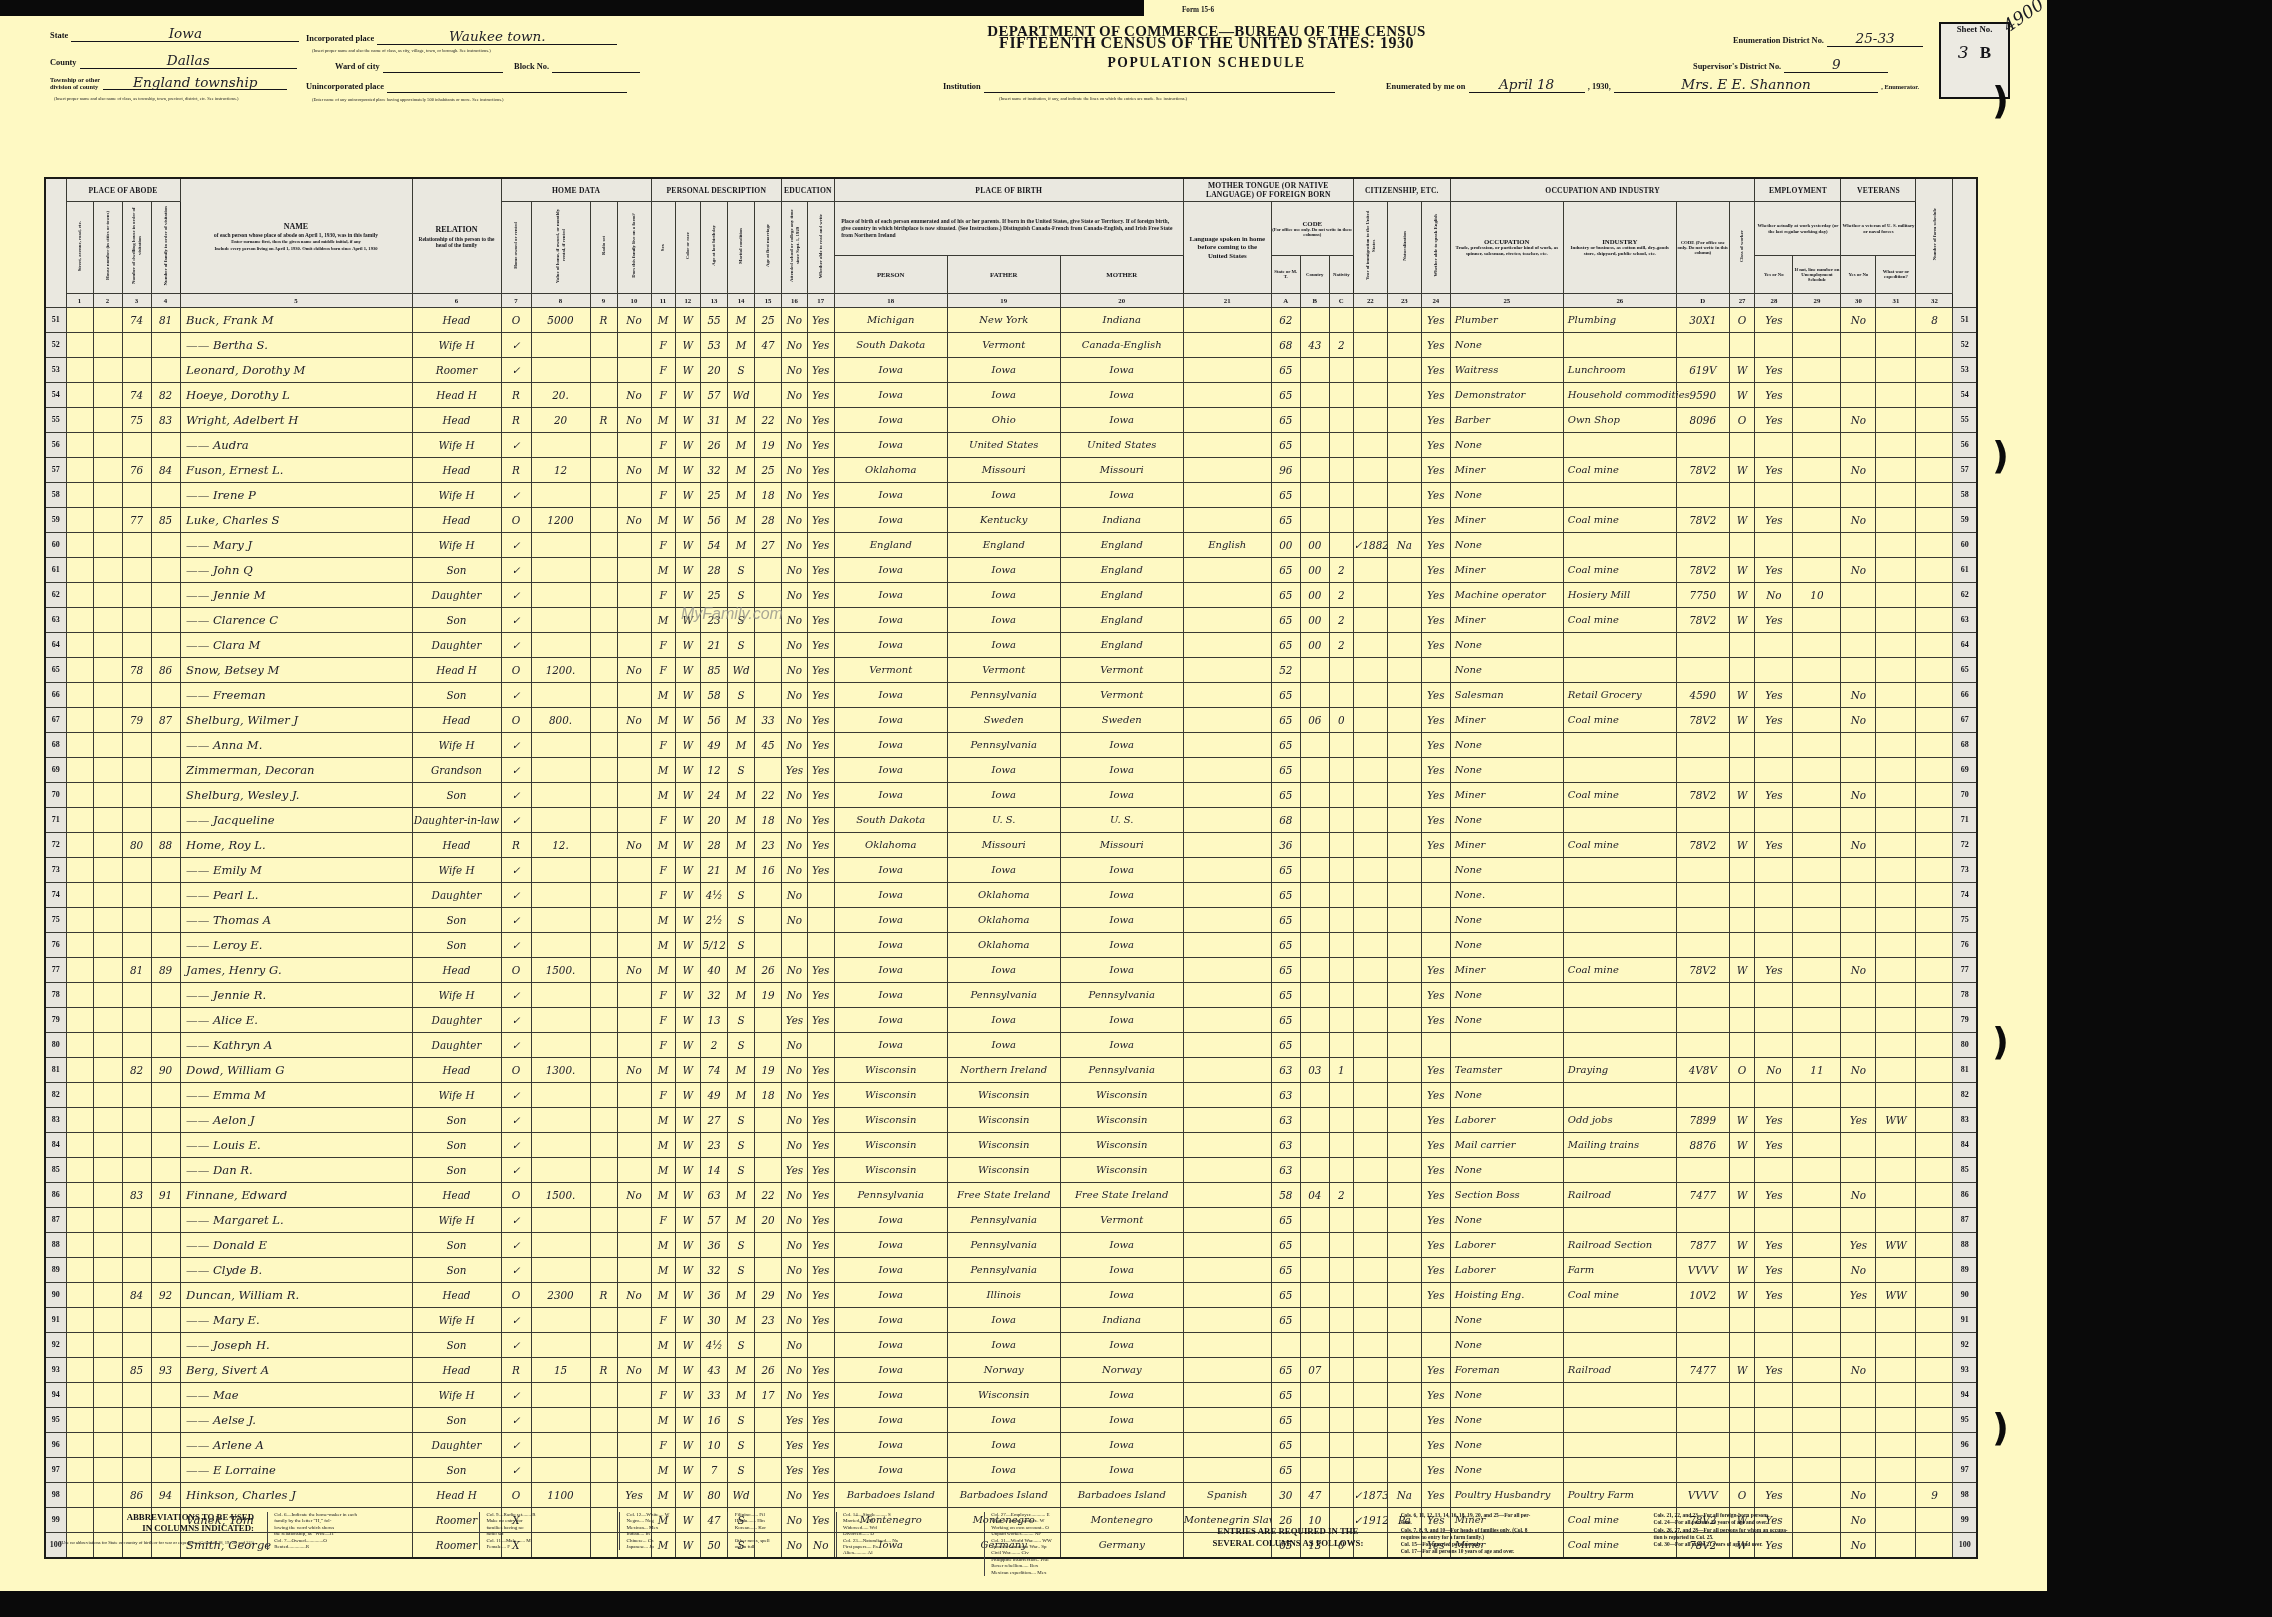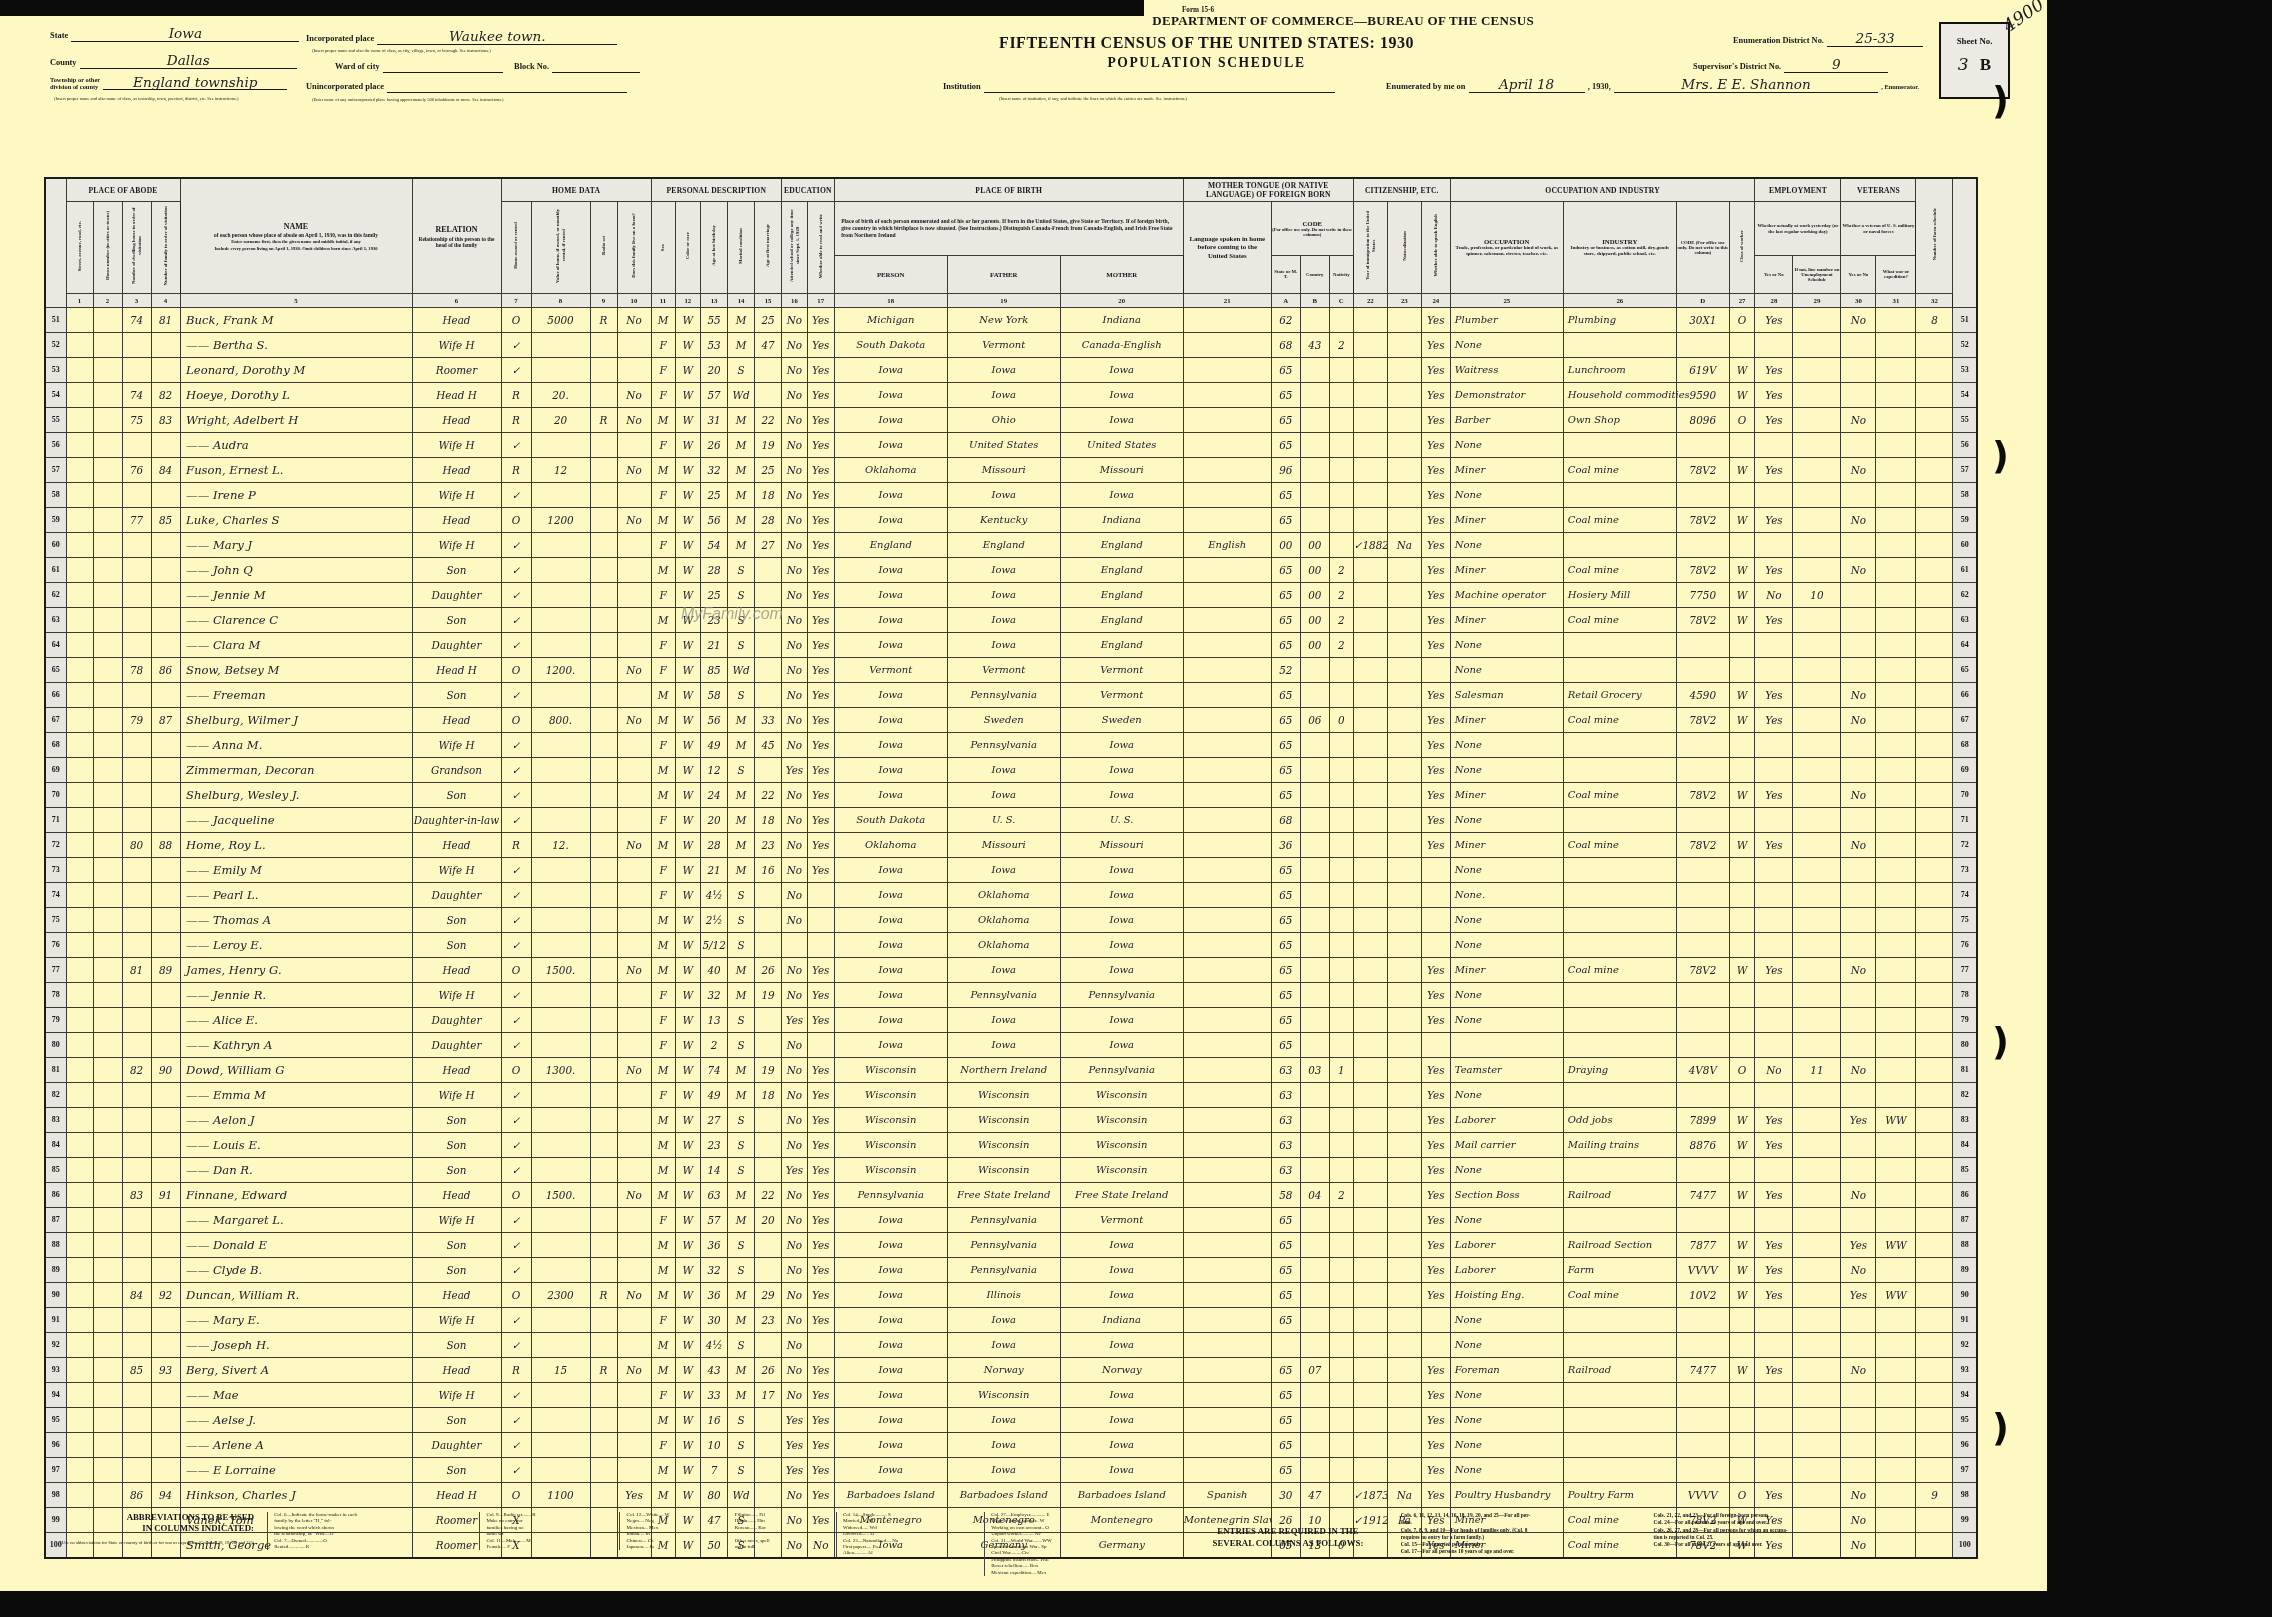--- a/index.html
+++ b/index.html
@@ -4,30 +4,30 @@
 <style>
   html,body{margin:0;padding:0;}
   body{width:2273px;height:1618px;position:relative;background:#070707;font-family:"Liberation Serif",serif;color:#15151a;overflow:hidden;}
   .paper{position:absolute;left:0;top:0;width:2047px;height:1591px;background:#fef9c3;overflow:hidden;}
   .blackbar-top{position:absolute;left:0;top:0;width:1144px;height:16px;background:#0a0a0a;}
   .blackbar-bottom{position:absolute;left:0;top:1591px;width:2273px;height:26px;background:#0a0a0a;}
   .blackside{position:absolute;left:2047px;top:0;width:226px;height:1618px;background:#0a0a0a;}
   
   .hdr{position:absolute;left:0;top:0;width:2047px;height:177px;}
   .formno{position:absolute;left:1118px;top:6.4px;width:160px;text-align:center;font-size:7.2px;font-weight:bold;}
-  .dept{position:absolute;left:879px;top:13px;width:655px;text-align:right;font-size:13px;font-weight:bold;letter-spacing:0.3px;}
+  .dept{position:absolute;left:879px;top:23px;width:655px;text-align:center;font-size:15px;font-weight:bold;letter-spacing:0.3px;}
   .ctitle{position:absolute;left:847px;top:34px;width:719px;text-align:center;font-size:16px;font-weight:bold;letter-spacing:0.5px;}
   .stitle{position:absolute;left:919px;top:55px;width:575px;text-align:center;font-size:13.6px;font-weight:bold;letter-spacing:1.6px;}
   .fld{position:absolute;white-space:nowrap;}
   .lab{font-size:8.4px;font-weight:bold;}
   .lab2{font-size:6.4px;font-weight:bold;display:inline-block;line-height:1.1;white-space:pre-line;vertical-align:middle;}
   .fill{display:inline-block;border-bottom:1.3px solid #15151a;text-align:center;font-family:"DejaVu Serif",serif;font-style:italic;font-size:13.6px;color:#1d1d26;vertical-align:bottom;line-height:1.0;}
   .note{position:absolute;font-size:4.5px;color:#222;white-space:nowrap;}
   .sheetbox{position:absolute;left:1939px;top:22.4px;width:67px;height:73px;border:2px solid #111;background:#eceae2;text-align:center;}
-  .sheetbox .sl{font-size:8.8px;font-weight:bold;margin-top:12px;}
+  .sheetbox .sl{font-size:8.8px;font-weight:bold;margin-top:0;}
   .sheetbox .sv{font-size:17px;margin-top:8px;}
   .sheetbox .sv .hnum{font-family:"DejaVu Serif",serif;font-style:italic;}
   .sheetbox .sv b{margin-left:11.2px;}
   .corner{position:absolute;left:2001px;top:4.8px;font-family:"DejaVu Serif",serif;font-style:italic;font-size:17.6px;transform:rotate(-35deg);color:#1a1a22;}
   
   table.census{position:absolute;left:44px;top:177px;border-collapse:collapse;table-layout:fixed;width:1933px;border:2px solid #1c1c18;}
   th,td{border:0.8px solid #3a3a34;padding:0;overflow:hidden;}
   thead th{background:#eae8e0;vertical-align:middle;text-align:center;}
   tr.r1 th{height:22.4px;}
   tr.r2 th{height:51px;}

